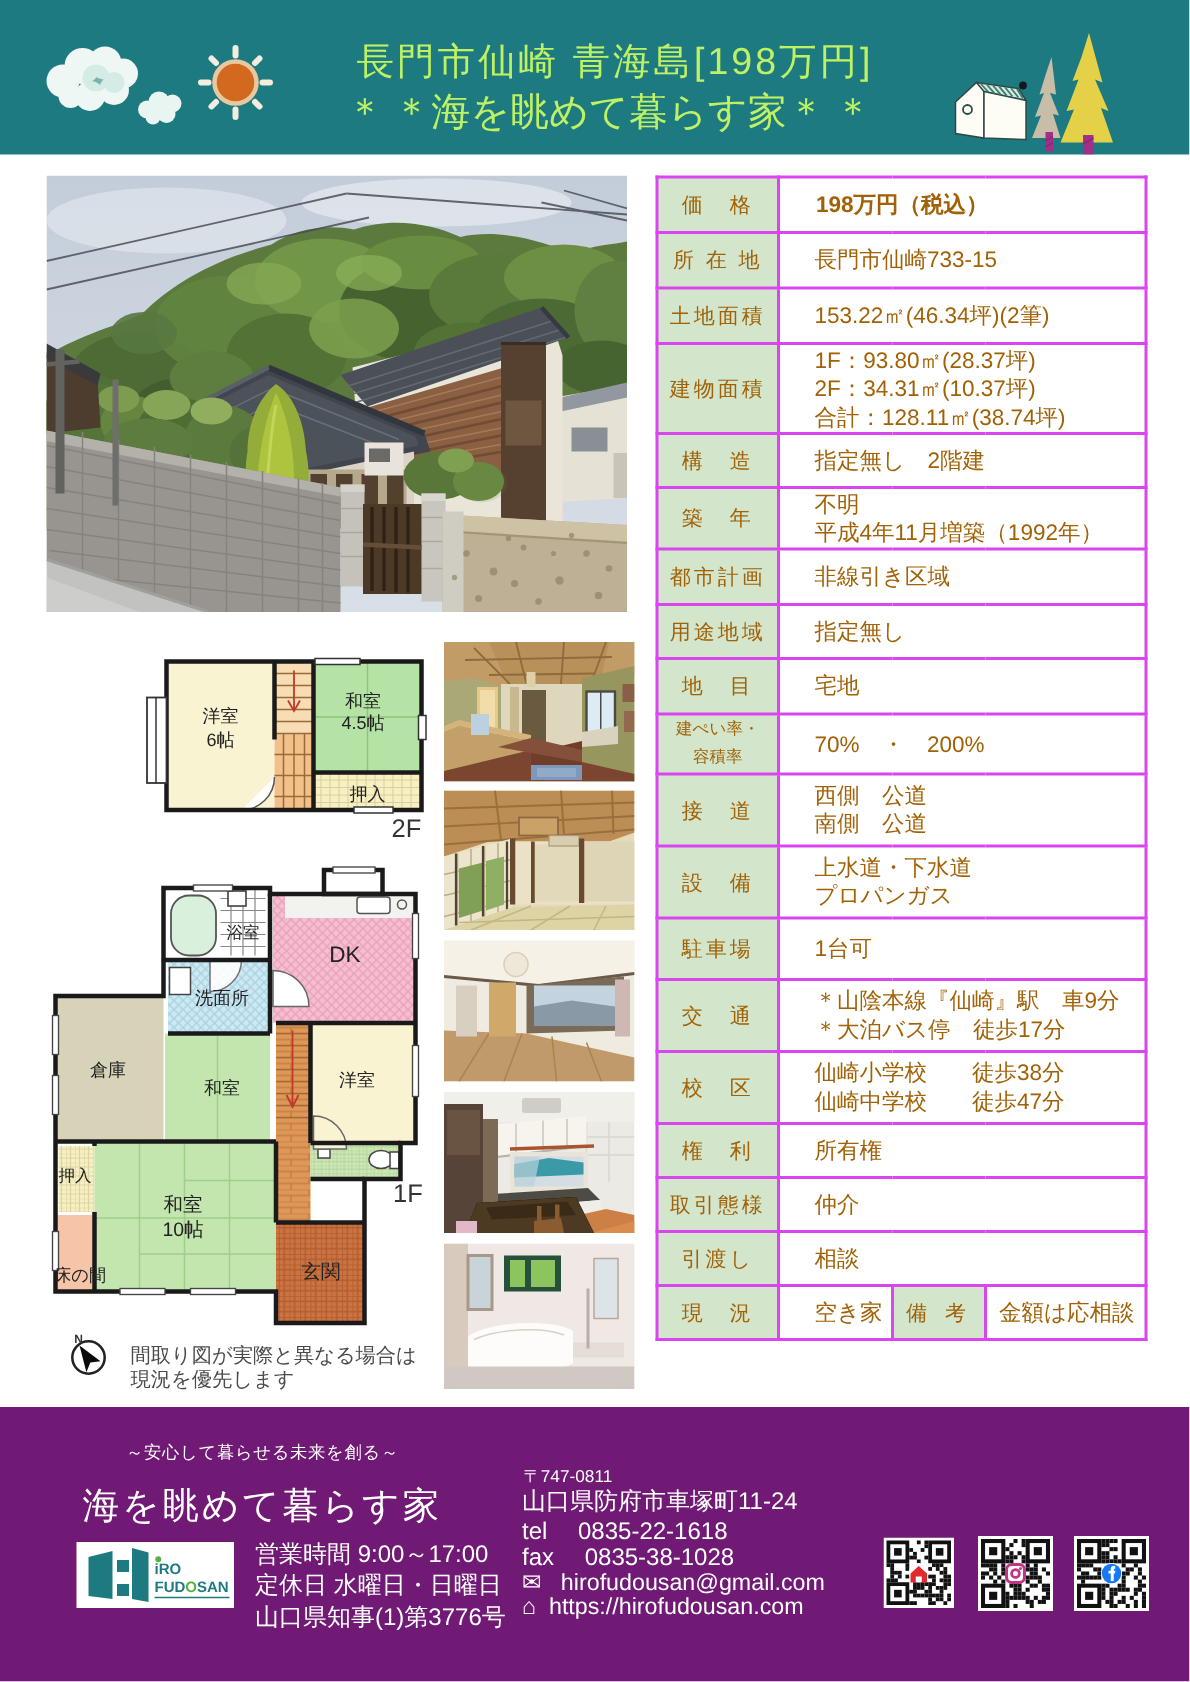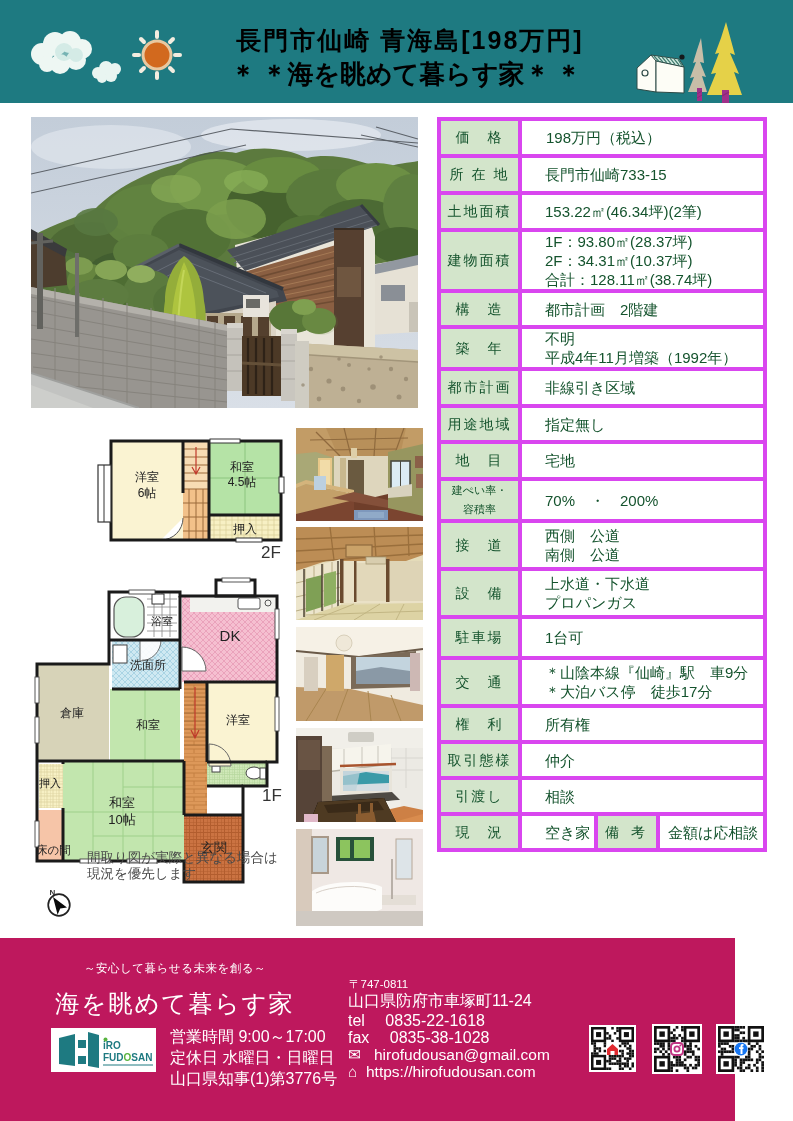--- a/index.html
+++ b/index.html
@@ -1,26 +1,26 @@
 <!DOCTYPE html>
 <html lang="ja"><head>
 <meta charset="utf-8">
 <style>
   html,body{margin:0;padding:0;}
   body{width:793px;height:1121px;position:relative;background:#fff;font-family:"Liberation Sans",sans-serif;overflow:hidden;}
   .abs{position:absolute;}
   
   #header{left:0;top:0;width:793px;height:103px;background:#1e7a81;}
-  #header .title{position:absolute;left:0;top:0;width:100%;text-align:center;color:#000000;font-weight:bold;}
+  #header .title{position:absolute;left:0;top:0;width:100%;text-align:center;color:#bef264;font-weight:normal;}
   
   #ptable{left:437px;top:117px;border-collapse:collapse;table-layout:fixed;}
-  #ptable td{border:4px solid #d946ef;font-size:15px;color:#14532d;padding:0 0 0 23px;vertical-align:middle;line-height:19px;}
+  #ptable td{border:2px solid #d946ef;font-size:15px;color:#a16207;padding:0 0 0 23px;vertical-align:middle;line-height:19px;}
   #ptable td.lbl{background:#d3e5cb;text-align:center;padding:0 2px;letter-spacing:2px;font-size:14px;}
   
-  #footer{left:0;top:938px;width:735px;height:183px;background:#be185d;color:#fff;}
+  #footer{left:0;top:938px;width:793px;height:183px;background:#701a75;color:#fff;}
 </style>
 </head>
 <body>
 
 <div class="abs" id="header">
   <div class="title" style="top:24px;left:27px;width:766px;font-size:25px;letter-spacing:2px;">長門市仙崎 青海島[198万円]</div>
   <div class="title" style="top:57px;left:19px;width:774px;font-size:26px;">＊ ＊海を眺めて暮らす家＊ ＊</div>
   <svg class="abs" style="left:14px;top:22px" width="190" height="64" viewBox="0 0 190 64">
 
     <g fill="#eef7f3">
@@ -286,37 +286,37 @@
 <table class="abs" id="ptable">
   <colgroup>
       <col style="width:81px">
       <col style="width:76px">
       <col style="width:62px">
       <col style="width:107px">
     </colgroup>
   <tbody>
       <tr style="height:37px">
         <td class="lbl">価　格</td>
-        <td colspan="3" style="font-weight:normal;padding-left:24px;">198万円（税込）</td>
+        <td colspan="3" style="font-weight:bold;padding-left:24px;">198万円（税込）</td>
       </tr>
   <tr style="height:37px">
         <td class="lbl">所 在 地</td>
         <td colspan="3">長門市仙崎733-15</td>
       </tr>
   <tr style="height:37px">
         <td class="lbl">土地面積</td>
         <td colspan="3">153.22㎡(46.34坪)(2筆)</td>
       </tr>
   <tr style="height:60px">
         <td class="lbl">建物面積</td>
         <td colspan="3">1F：93.80㎡(28.37坪)<br>2F：34.31㎡(10.37坪)<br>合計：128.11㎡(38.74坪)</td>
       </tr>
   <tr style="height:36px">
         <td class="lbl">構　造</td>
-        <td colspan="3">都市計画　2階建</td>
+        <td colspan="3">指定無し　2階建</td>
       </tr>
   <tr style="height:41px">
         <td class="lbl">築　年</td>
         <td colspan="3">不明<br>平成4年11月増築（1992年）</td>
       </tr>
   <tr style="height:37px">
         <td class="lbl">都市計画</td>
         <td colspan="3">非線引き区域</td>
       </tr>
   <tr style="height:36px">
@@ -339,20 +339,24 @@
         <td class="lbl">設　備</td>
         <td colspan="3">上水道・下水道<br>プロパンガス</td>
       </tr>
   <tr style="height:41px">
         <td class="lbl">駐車場</td>
         <td colspan="3">1台可</td>
       </tr>
   <tr style="height:48px">
         <td class="lbl">交　通</td>
         <td colspan="3">＊山陰本線『仙崎』駅　車9分<br>＊大泊バス停　徒歩17分</td>
+      </tr>
+  <tr style="height:48px">
+        <td class="lbl">校　区</td>
+        <td colspan="3">仙崎小学校　　徒歩38分<br>仙崎中学校　　徒歩47分</td>
       </tr>
   <tr style="height:36px">
         <td class="lbl">権　利</td>
         <td colspan="3">所有権</td>
       </tr>
   <tr style="height:36px">
         <td class="lbl">取引態様</td>
         <td colspan="3">仲介</td>
       </tr>
   <tr style="height:36px">
@@ -751,21 +755,21 @@
   <rect x="86" y="66" width="34" height="10" fill="#e4ded6"></rect>
   <rect x="0" y="82" width="127" height="15" fill="#cfc9c2"></rect>
   <line x1="96" y1="30" x2="96" y2="70" stroke="#b8b0a8" stroke-width="2"></line>
 </svg>
 
 <svg class="abs" style="left:45px;top:888px" width="28" height="30" viewBox="0 0 28 30">
   <circle cx="14" cy="17" r="10.8" fill="none" stroke="#222" stroke-width="1.7"></circle>
   <path d="M8,9 L22,19.5 L15.2,20.4 L12.6,26.8 Z" fill="#0a0a0a"></path>
   <text x="4.5" y="7" font-size="8" font-weight="bold" fill="#333">N</text>
 </svg>
-<div class="abs" style="left:87px;top:850px;font-size:13.5px;color:#4a4a4a;line-height:15.5px;letter-spacing:0;">間取り図が実際と異なる場合は<br>現況を優先します</div>
+<div class="abs" style="left:87px;top:896px;font-size:13.5px;color:#4a4a4a;line-height:15.5px;letter-spacing:0;">間取り図が実際と異なる場合は<br>現況を優先します</div>
 
 <div class="abs" id="footer">
   <div class="abs" style="left:0;top:23px;width:350px;text-align:center;font-size:11.5px;letter-spacing:.5px;">～安心して暮らせる未来を創る～</div>
   <div class="abs" style="left:55px;top:49px;font-size:24.5px;letter-spacing:1.8px;">海を眺めて暮らす家</div>
 
   <div class="abs" style="left:51px;top:90px;width:105px;height:44px;background:#fff;"></div>
   <svg class="abs" style="left:51px;top:90px" width="105" height="44" viewBox="0 0 105 44">
     <g fill="#1e7a81">
       <polygon points="8,10 24,6 24,38 8,36"></polygon>
       <rect x="27" y="12" width="8" height="24"></rect>

